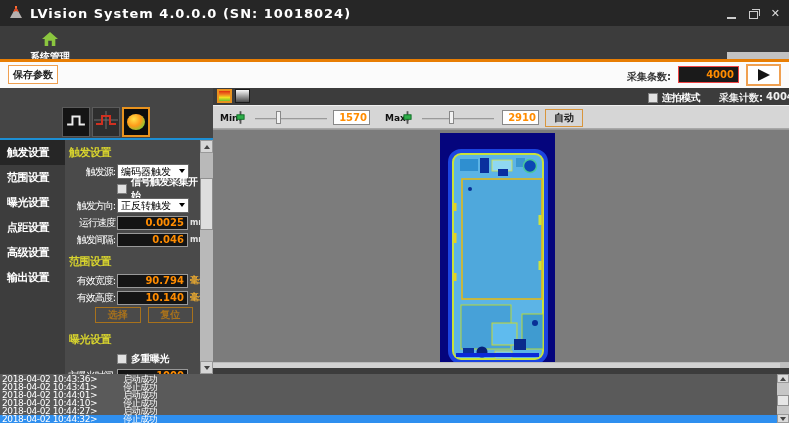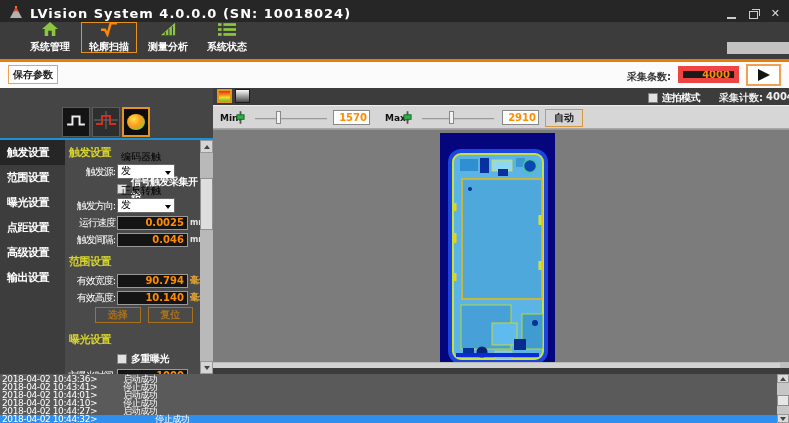--- a/index.html
+++ b/index.html
@@ -12,35 +12,35 @@
   
   .titlebar { position:absolute; top:0; left:0; right:0; height:26px; background:#262626;
     display:flex; align-items:center; padding:0 9px; color:#fff; }
   .title { font-weight:bold; font-size:13px; letter-spacing:1px; margin-left:7px; }
   .winctrls { margin-left:auto; display:flex; align-items:center; gap:13px; }
   .ctrl-min-bar { display:inline-block; width:9px; height:2px; background:#ccc; margin-top:6px; }
   .ctrl-restore-box { display:inline-block; width:9px; height:8px; border:1px solid #ccc; position:relative; }
   .ctrl-restore-box i { position:absolute; left:2px; top:-3px; width:8px; height:7px; border:1px solid #ccc; border-bottom:none; border-left:none; }
   .ctrl-close-x { color:#ddd; font-size:11px; font-weight:bold; line-height:1; }
   
-  .toolbar { position:absolute; top:22px; left:0; right:0; height:33px; background:#3c3c3c;
-    display:flex; align-items:flex-start; padding-left:22px; }
+  .toolbar { position:absolute; top:32px; left:0; right:0; height:33px; background:#3c3c3c;
+    display:flex; align-items:flex-start; padding-left:22px;flex-direction:column; }
   .tab { width:56px; height:31px; margin-right:3px; display:flex; flex-direction:column; align-items:center;
     justify-content:center; gap:1px; color:#fff; font-size:10px; font-weight:bold;
     border:1px solid transparent; cursor:pointer; }
   .tab.active { border-color:#e8921e; }
   .corner-panel { position:absolute; right:0; top:20px; width:62px; height:12px; background:#c2c2c2; }
   .accent-line { position:absolute; top:59px; left:0; right:0; height:3px; background:#e87e04; }
   
   .commandbar { position:absolute; top:62px; left:0; right:0; height:26px; background:#fbfbfb; }
   .save-btn { position:absolute; left:8px; top:3px; width:50px; height:19px; background:#fff;
     border:1px solid #f0a050; font-size:10px; font-weight:bold; color:#222; font-family:inherit; }
   .cl-label { position:absolute; left:627px; top:8px; font-size:10px; font-weight:bold; color:#333; }
   .cl-input { position:absolute; left:678px; top:4px; width:61px; height:17px; background:#1a1a1a;
-    border:5px solid #ef4444; color:#ff8c00; font-weight:bold; font-size:10px; text-align:right;
+    border:1px solid #ef4444; color:#ff8c00; font-weight:bold; font-size:10px; text-align:right;
     padding:0 4px; font-family:inherit; }
   .play-btn { position:absolute; left:746px; top:2px; width:35px; height:22px; background:#fff;
     border:2px solid #f0a050; display:flex; align-items:center; justify-content:center; }
   .play-tri { width:0; height:0; border-left:12px solid #141414; border-top:6px solid transparent; border-bottom:6px solid transparent; }
   
   .main { position:absolute; top:88px; left:0; right:0; height:286px; }
   .left-panel { position:absolute; left:0; top:0; width:213px; height:286px; background:#454545; }
   .mode-btn { position:absolute; top:19px; width:28px; height:30px; background:#141414;
     border:1px solid #5a5a5a; display:flex; align-items:center; justify-content:center; }
   .mode-btn.b1 { left:62px; }
@@ -52,22 +52,22 @@
   .panel-body { position:absolute; top:52px; left:0; width:213px; height:234px; display:flex; }
   .sidebar { width:65px; background:#3d3d3d; flex:none; }
   .side-item { height:25px; line-height:25px; padding-left:7px; color:#fff; font-size:11px;
     font-weight:bold; cursor:pointer; letter-spacing:-0.5px; }
   .side-item.selected { background:#262626; }
   
   .form { width:135px; flex:none; background:#4a4a4a; overflow:hidden; padding-top:2px; }
   .sec-title { color:#d6d22e; font-weight:bold; font-size:11px; margin:3px 0 4px 4px; letter-spacing:-0.5px; }
   .frow { display:flex; align-items:center; height:15px; margin-bottom:2px; }
   .flabel { width:50px; flex:none; text-align:right; font-size:10px; font-weight:normal; color:#fff; letter-spacing:-1px; white-space:nowrap; }
-  .dd { margin-left:2px; width:58px; height:15px; background:#fff; border:1px solid #666;
-    display:flex; align-items:flex-end; font-size:10px; color:#000; padding-left:3px; cursor:pointer; }
+  .dd { margin-left:2px; width:72px; height:15px; background:#fff; border:1px solid #666;
+    display:flex; align-items:flex-start; font-size:10px; color:#000; padding-left:3px; cursor:pointer; }
   .dd-arrow { margin-left:auto; margin-right:3px; width:0; height:0;
     border:3px solid transparent; border-top:4px solid #000; margin-top:4px; }
   .tinput { margin-left:2px; width:71px; height:14px; background:#141414; border:1px solid #999;
     color:#ff8c00; font-weight:bold; font-size:10px; text-align:right; padding:0 3px; font-family:inherit; }
   .funit { margin-left:2px; font-size:8px; color:#e4e4e4; font-weight:bold; white-space:nowrap; }
   .funit.warm { color:#e8a830; font-size:9px; }
   .cbrow { margin-left:52px; }
   .cb { width:10px; height:10px; background:#e2e2e2; border:1px solid #808080; flex:none; }
   .cb-label { margin-left:4px; font-size:10px; font-weight:bold; color:#fff; letter-spacing:-0.5px; }
   .btnrow { margin-left:30px; margin-bottom:2px; }
@@ -99,21 +99,21 @@
     color:#ff8c00; font-weight:bold; font-size:10px; text-align:right; padding:0 2px; font-family:inherit; }
   .auto-btn { position:absolute; left:332px; top:3px; width:38px; height:18px; background:#d6d6d6;
     border:1px solid #d8953c; font-size:10px; font-weight:bold; color:#222; font-family:inherit; }
   .canvas { position:absolute; top:41px; left:0; right:0; height:239px; background:#7c7c7c; border-top:1px solid #9a9a9a; }
   .heightmap { position:absolute; left:227px; top:3px; width:115px; height:234px; display:block; }
   .hscroll { position:absolute; left:0; right:0; bottom:0; height:6px; background:#d2d2d2; border-top:1px solid #bbb; }
   .hgrip { position:absolute; right:0; top:0; width:9px; height:5px; background:#bfbfbf; }
   
   .log { position:absolute; top:374px; left:0; right:0; height:49px; background:#5a5a5a; overflow:hidden; padding-top:1px; }
   .log-row { height:8px; line-height:8px; font-size:9px; color:#fff; white-space:nowrap; display:flex; padding-left:2px; cursor:default;align-items:center; }
-  .log-row.selected { background:#2f8fef;gap:32px; }
+  .log-row.selected { background:#2f8fef; }
   .log-time { letter-spacing:-0.4px; }
   .log-msg { margin-left:26px; letter-spacing:-0.5px; }
   .log-scroll { position:absolute; right:0; top:0; width:12px; height:49px; background:#c6c6c6; }
   .lsb { position:absolute; left:0; width:12px; height:9px; background:#dadada; border:1px solid #999;
     display:flex; align-items:center; justify-content:center; }
   .lsb.top{ top:0; } .lsb.bottom{ bottom:0; }
   .lsb-thumb { position:absolute; left:0; top:21px; width:12px; height:11px; background:#e6e6e6; border:1px solid #909090; }
 </style>
 </head>
 <body>

